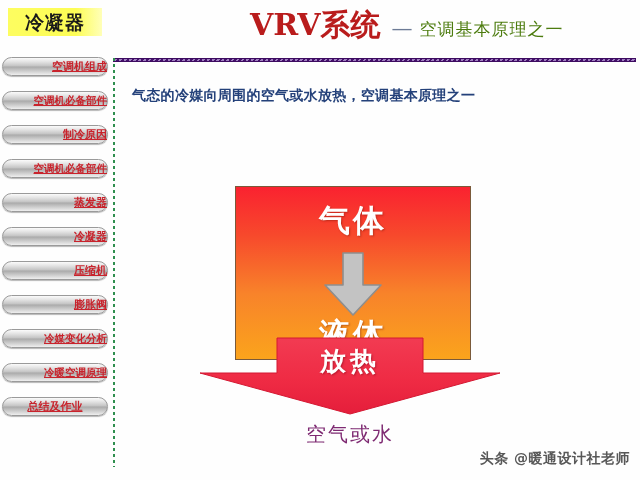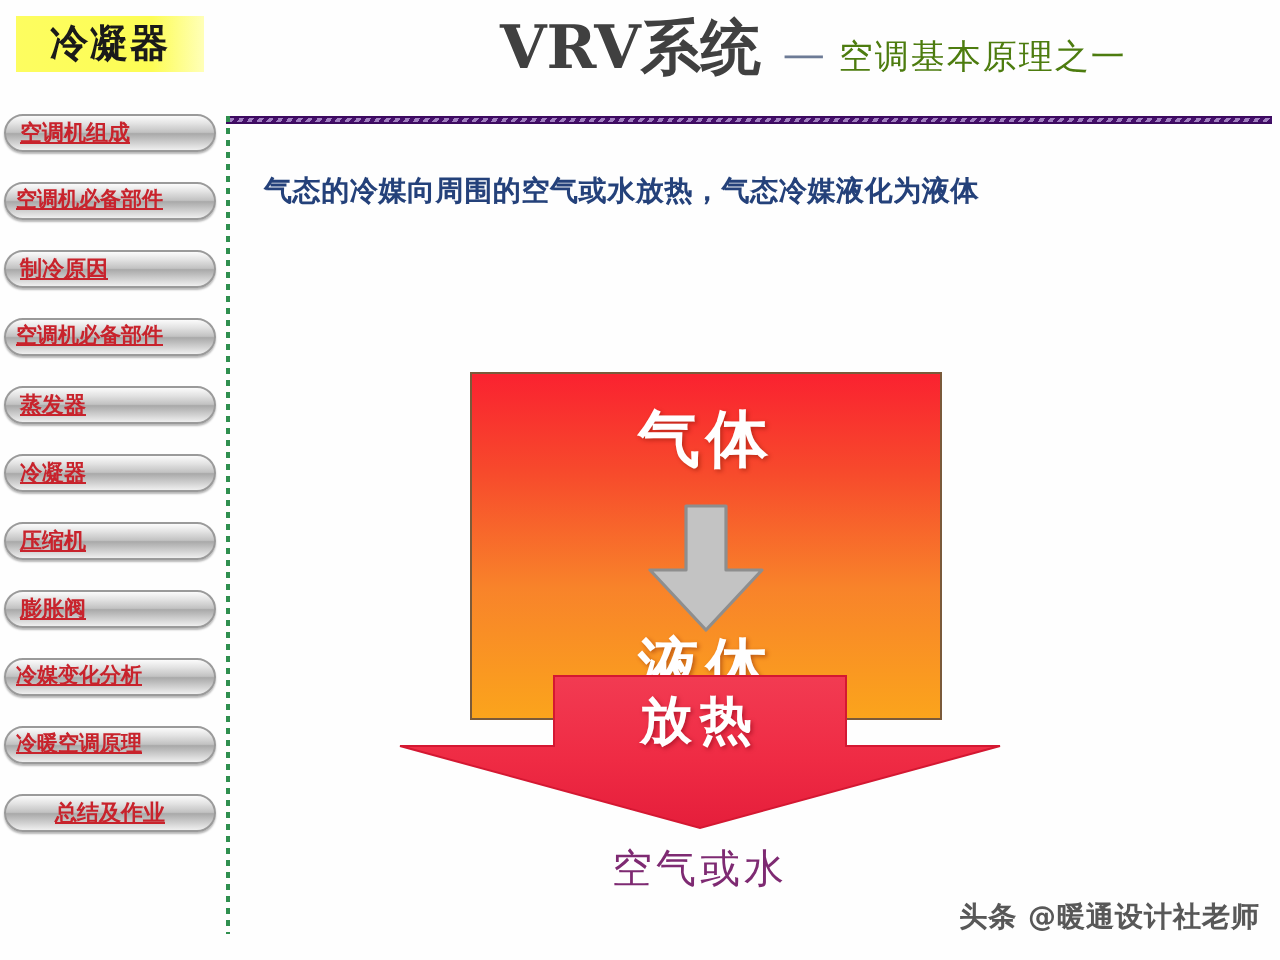--- a/index.html
+++ b/index.html
@@ -46,21 +46,21 @@
     height: 40px;
     display: flex;
     align-items: baseline;
     justify-content: flex-start;
     white-space: nowrap;
   }
   .title-main {
     font-family: "DejaVu Serif", "Liberation Serif", serif;
     font-size: 30px;
     font-weight: 700;
-    color: #404040;
+    color: #b91c1c;
     letter-spacing: 0px;
     line-height: 1;
   }
   .title-dash {
     font-family: "DejaVu Serif", "Liberation Serif", serif;
     font-size: 21px;
     color: #6d7b96;
     margin: 0 7px 0 11px;
     line-height: 1;
   }
@@ -89,20 +89,21 @@
                 #e3e3e3 22%,
                 #c2c2c2 48%,
                 #a9a9a9 52%,
                 #cfcfcf 78%,
                 #efefef 100%);
     border: 1px solid #9a9a9a;
     box-shadow: 0 1px 1px rgba(0,0,0,0.28);
     display: flex;
     align-items: center;
     box-sizing: border-box;
+    justify-content: flex-end;
   }
   .nav-btn .lbl {
     font-family: "DejaVu Serif", "Liberation Serif", serif;
     font-size: 11px;
     font-weight: 700;
     color: #c8232c;
     text-decoration: underline;
     padding-left: 7px;
     line-height: 1;
     white-space: nowrap;
@@ -284,21 +285,21 @@
       <span class="lbl">冷暖空调原理</span>
     </div>
     <div class="nav-btn center">
       <span class="lbl">总结及作业</span>
     </div>
   </div>
 
   <div class="panel-top-rule"></div>
   <div class="panel-left-rule"></div>
 
-  <div class="lead-text">气态的冷媒向周围的空气或水放热，气态冷媒液化为液体</div>
+  <div class="lead-text">气态的冷媒向周围的空气或水放热，空调基本原理之一</div>
 
   <div class="phase-box">
     <div class="phase-label top">气体</div>
     <svg class="gray-arrow" viewBox="0 0 64 66" xmlns="http://www.w3.org/2000/svg">
       <polygon points="22,2 42,2 42,34 60,34 32,64 4,34 22,34" fill="#c3c3c3" stroke="#8e8e8e" stroke-width="1.6" stroke-linejoin="round"></polygon>
     </svg>
     <div class="phase-label bottom">液体</div>
   </div>
 
   <svg class="red-arrow" viewBox="0 0 304 80" xmlns="http://www.w3.org/2000/svg">

